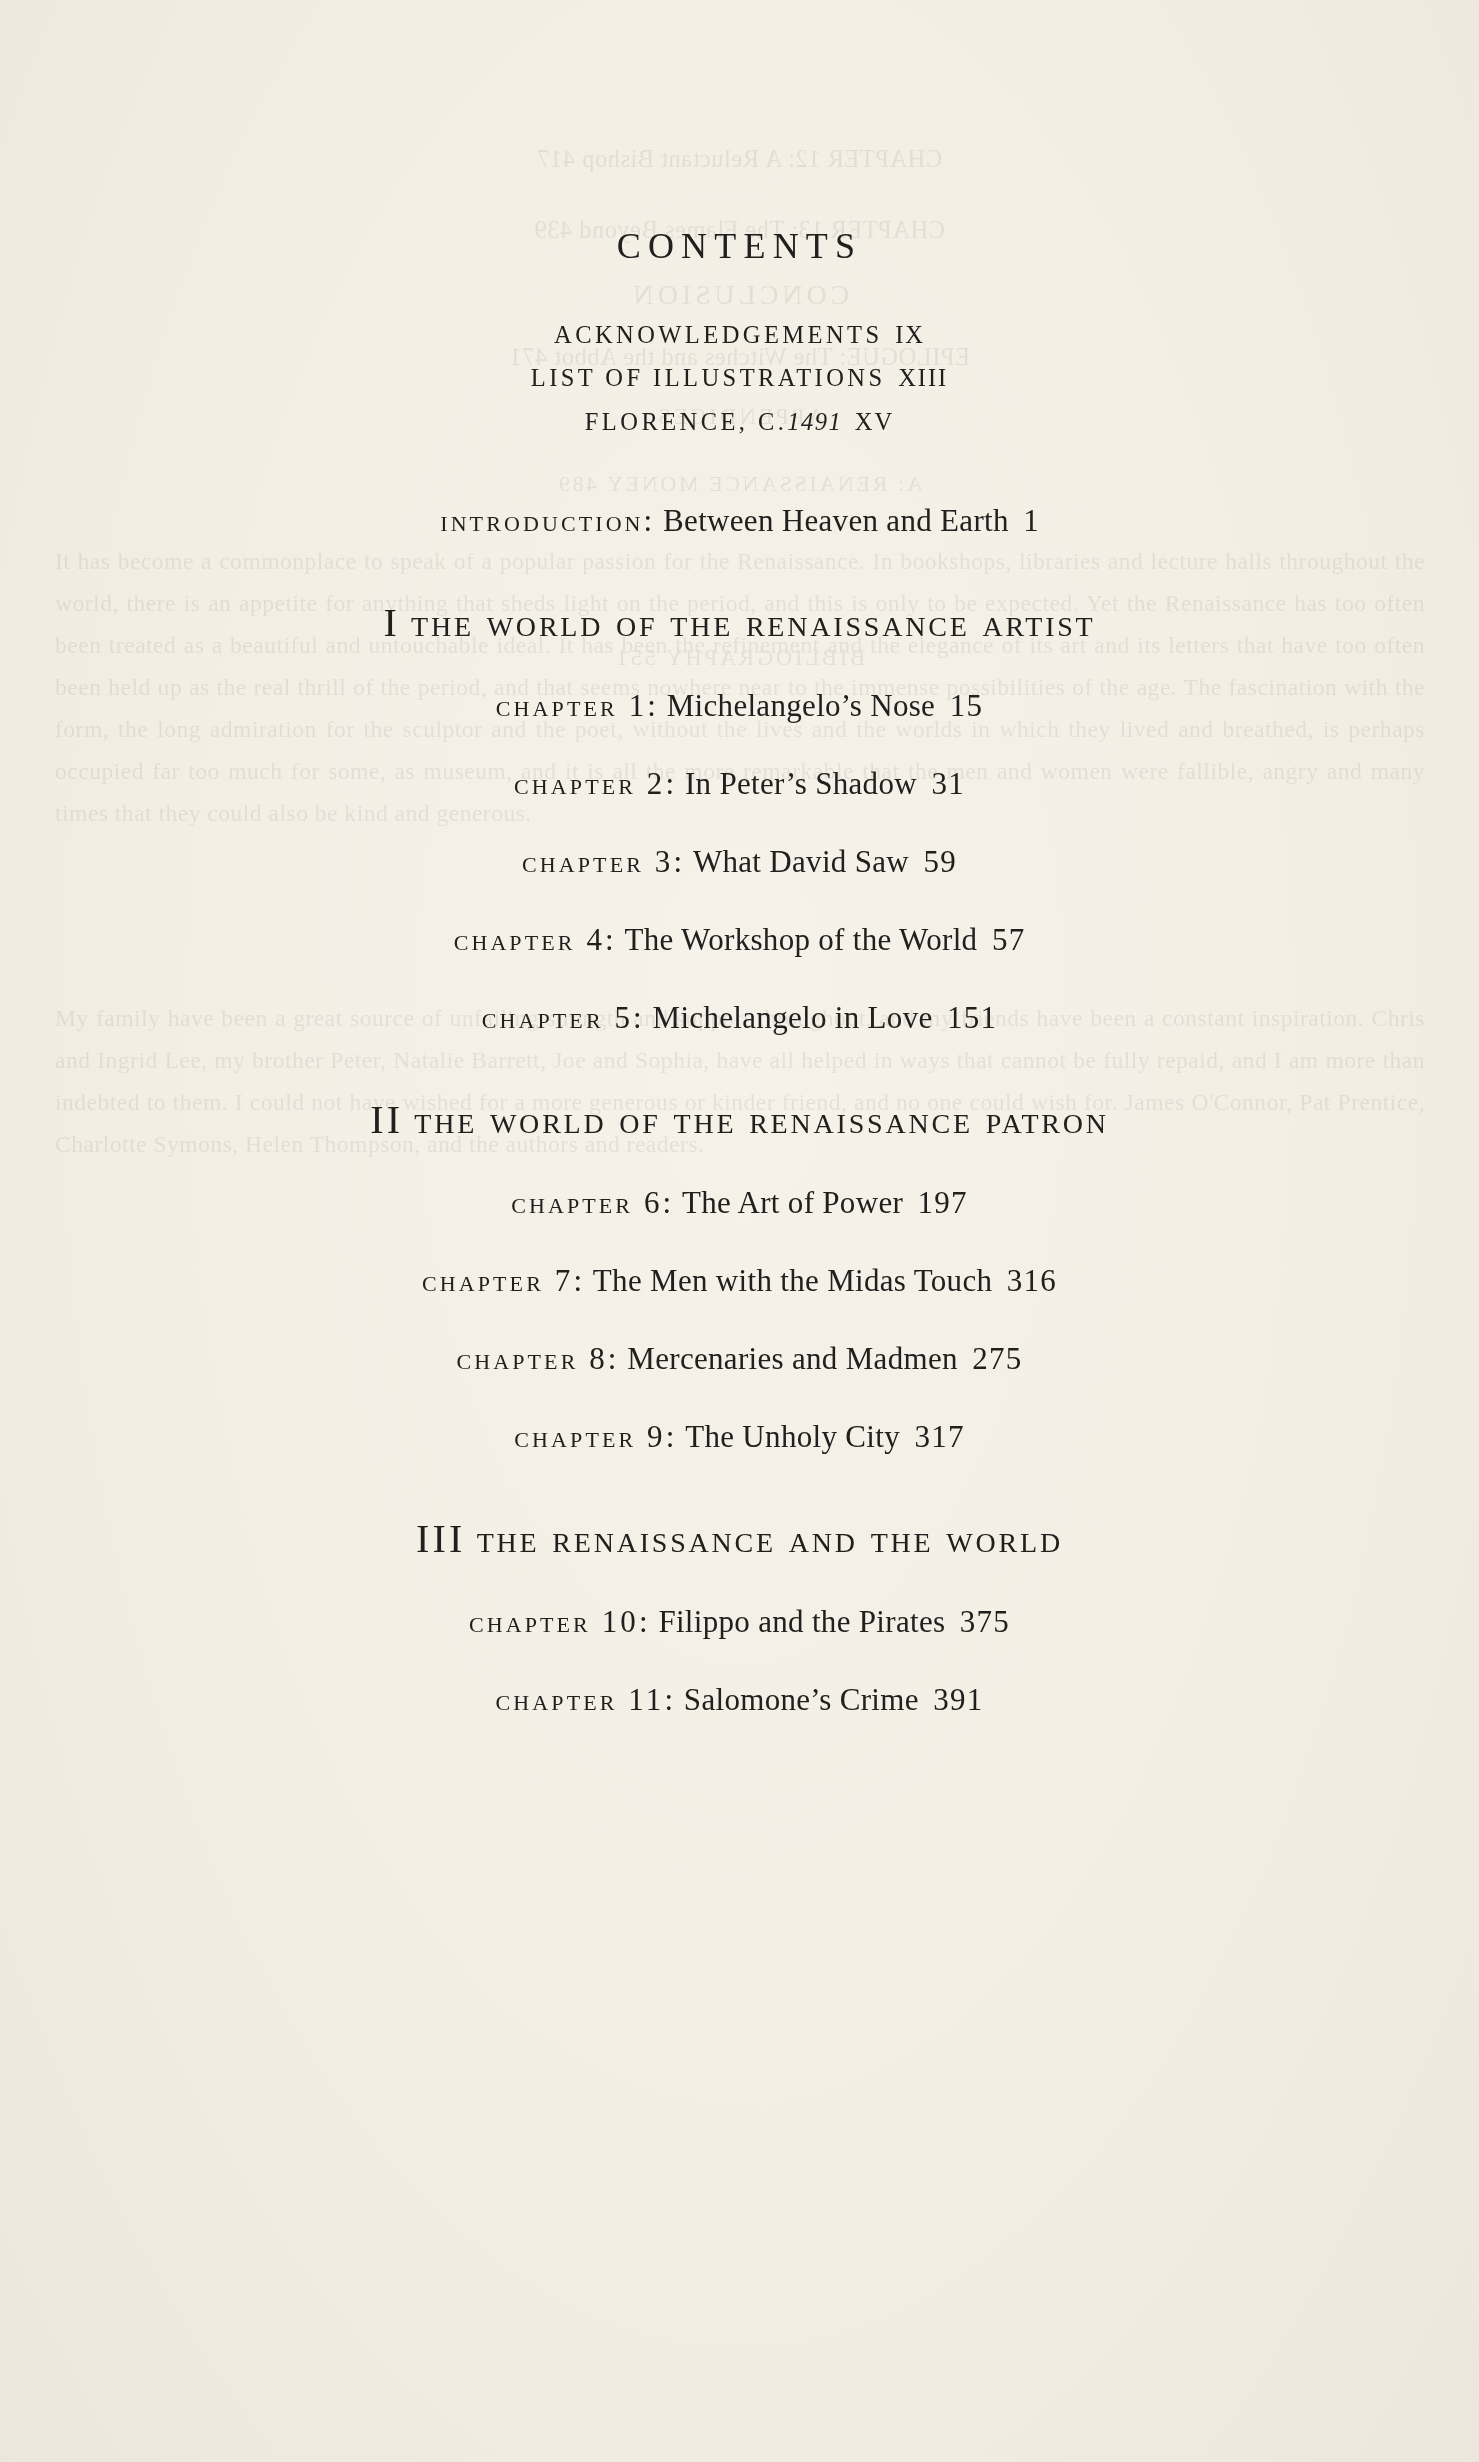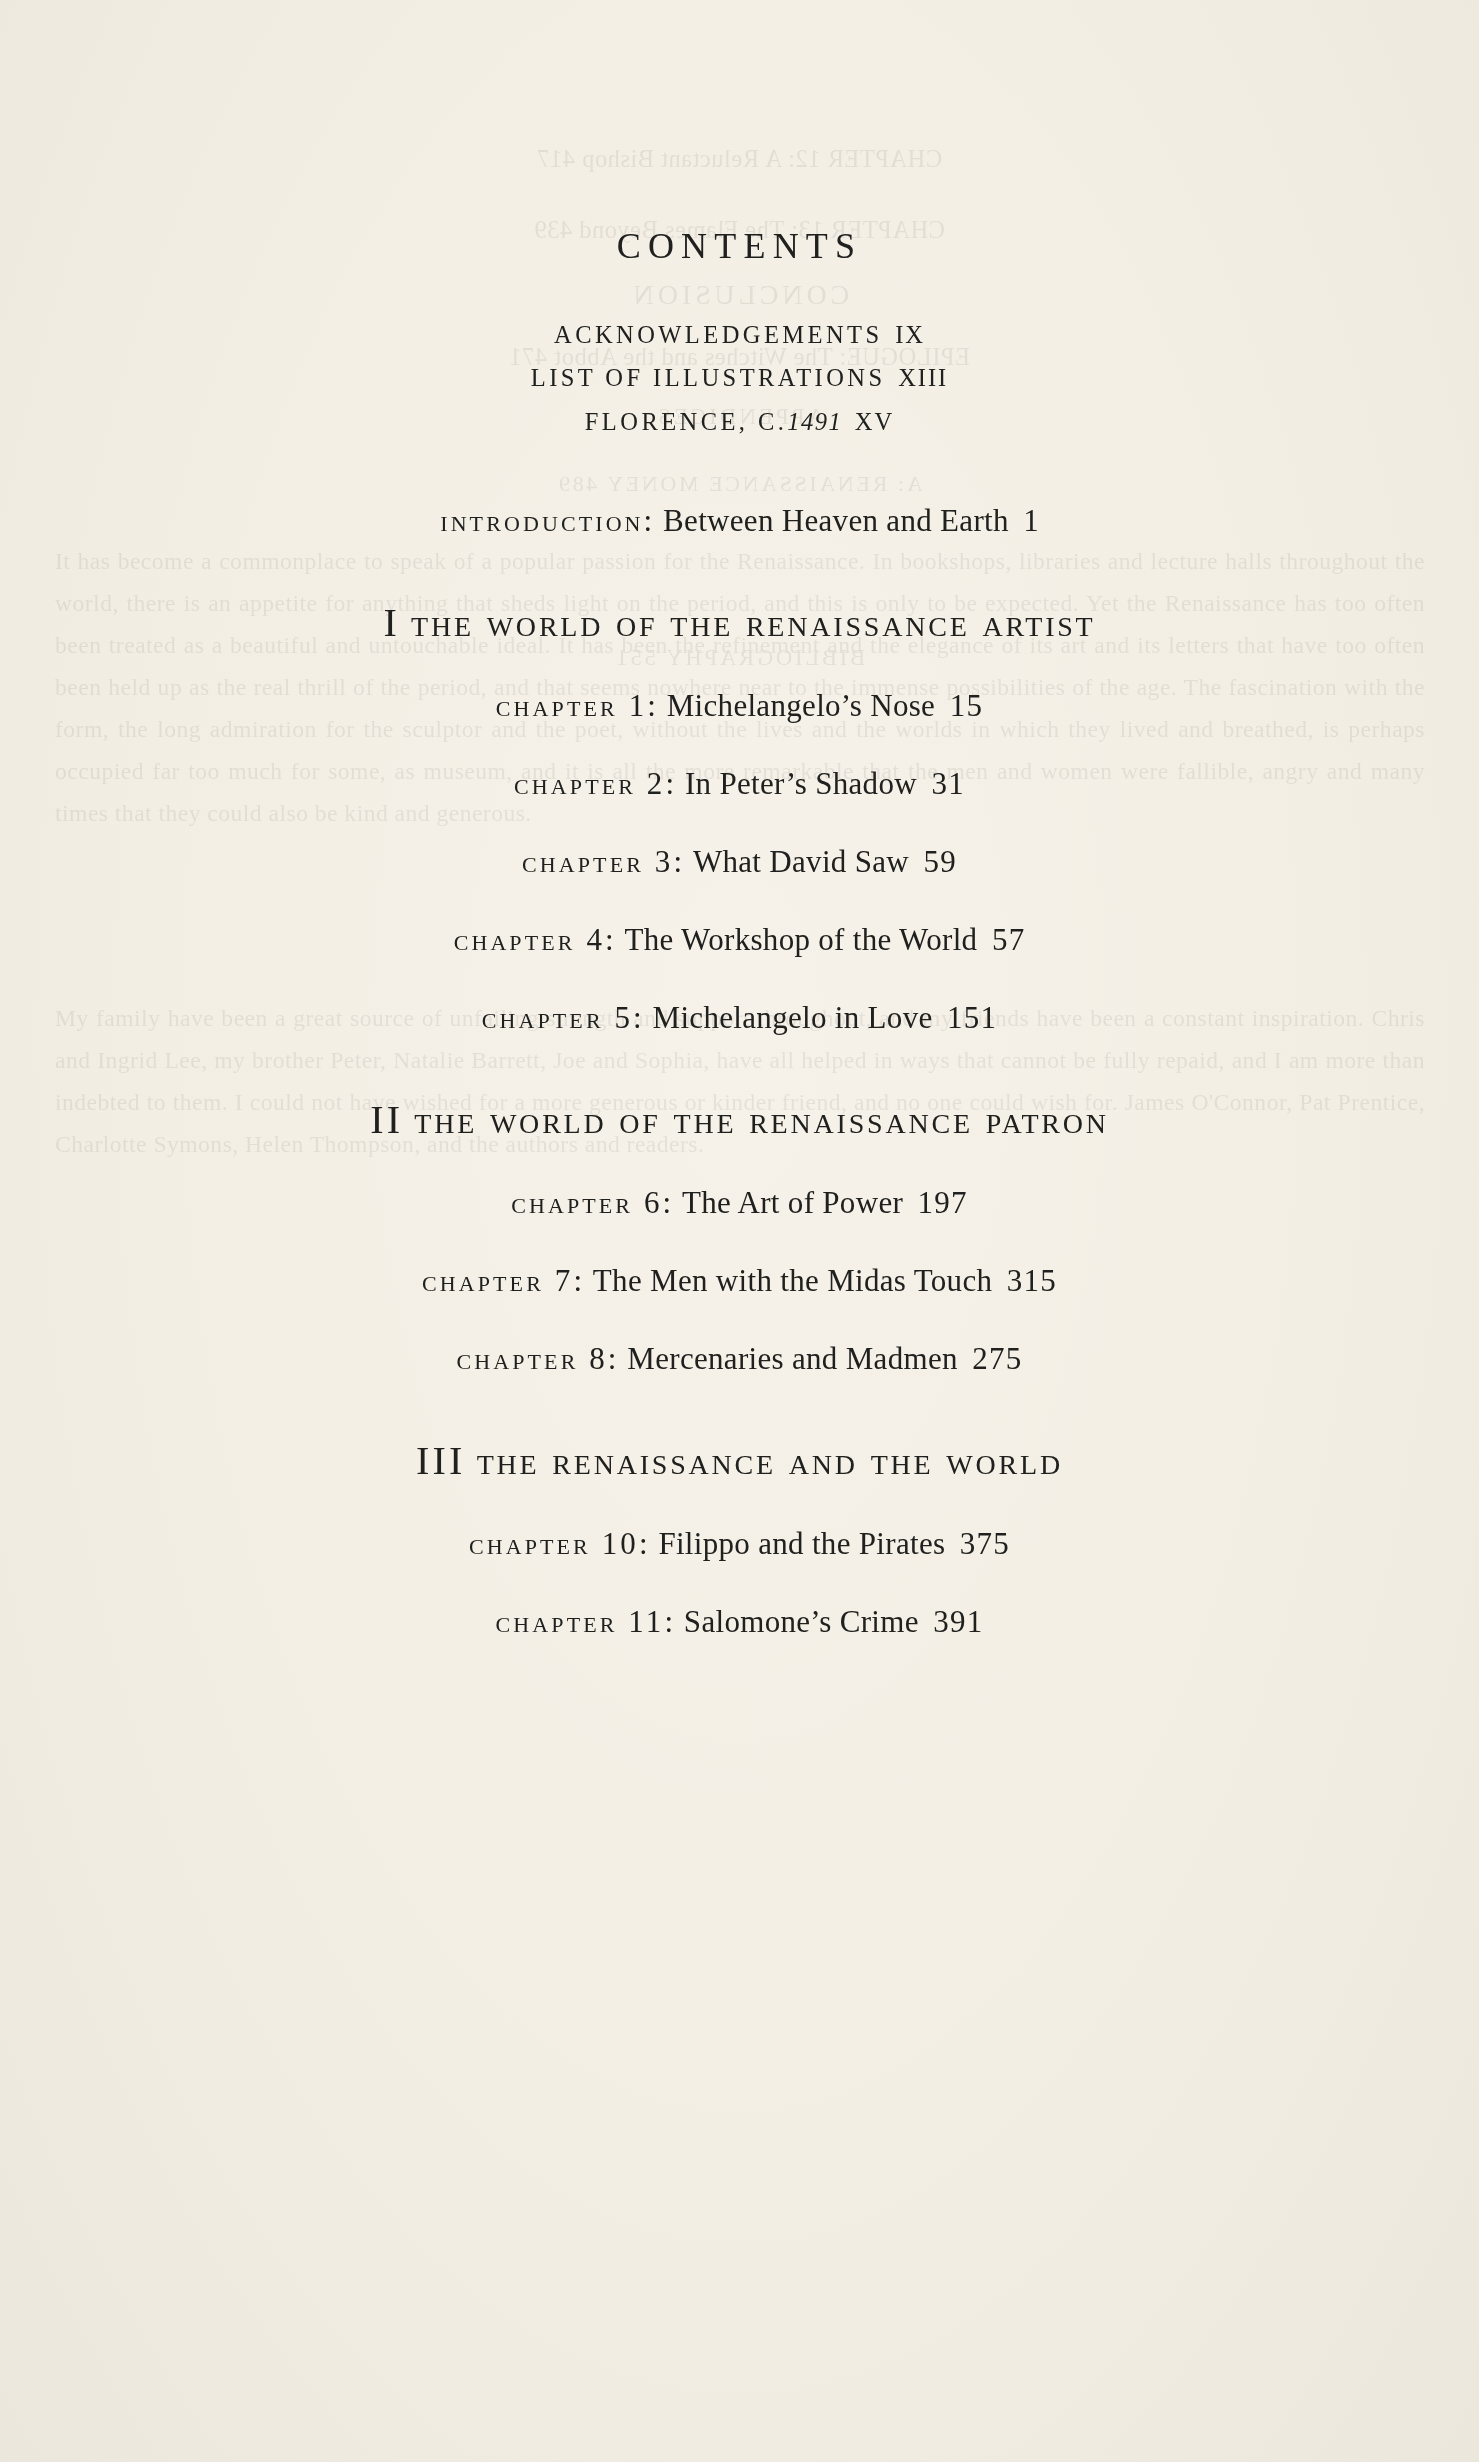--- a/index.html
+++ b/index.html
@@ -225,28 +225,32 @@
     <span class="roman">II</span><span class="ptext">The World of the Renaissance Patron</span>
   </div>
 
   <div class="chapter">
     <span class="ch-label">CHAPTER 6:</span>
     <span class="ch-title">The Art of Power</span><span class="ch-page">197</span>
   </div>
 
   <div class="chapter">
     <span class="ch-label">CHAPTER 7:</span>
-    <span class="ch-title">The Men with the Midas Touch</span><span class="ch-page">315</span>
+    <span class="ch-title">The Men with the Midas Touch</span><span class="ch-page">316</span>
   </div>
 
   <div class="chapter">
     <span class="ch-label">CHAPTER 8:</span>
     <span class="ch-title">Mercenaries and Madmen</span><span class="ch-page">275</span>
   </div>
 
+  <div class="chapter">
+    <span class="ch-label">CHAPTER 9:</span>
+    <span class="ch-title">The Unholy City</span><span class="ch-page">317</span>
+  </div>
 
   <div class="part">
     <span class="roman">III</span><span class="ptext">The Renaissance and the World</span>
   </div>
 
   <div class="chapter">
     <span class="ch-label">CHAPTER 10:</span>
     <span class="ch-title">Filippo and the Pirates</span><span class="ch-page">375</span>
   </div>
 

